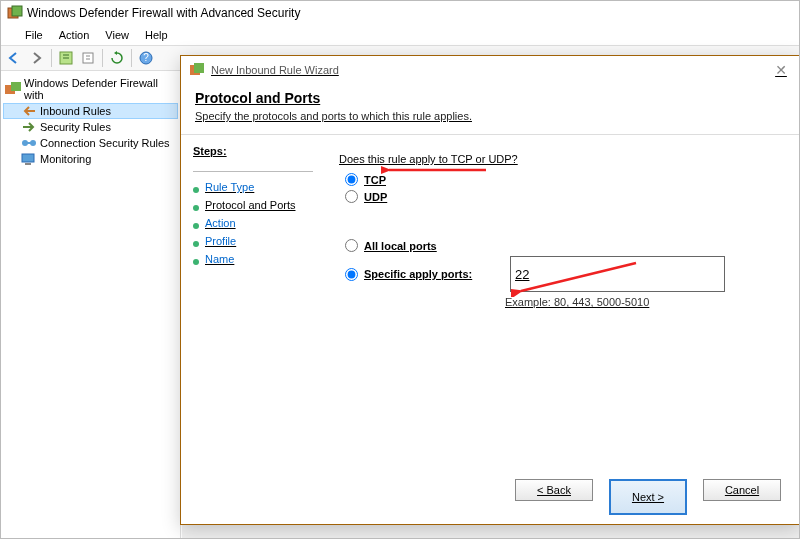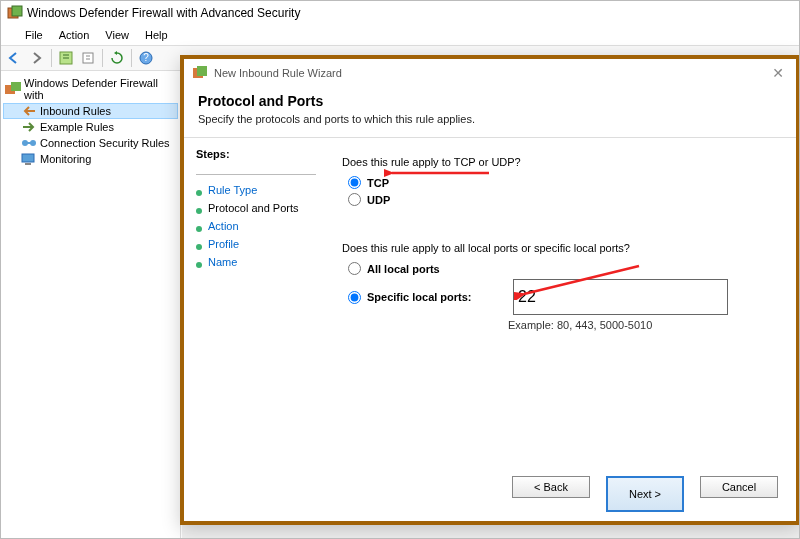--- a/index.html
+++ b/index.html
@@ -26,39 +26,39 @@
   .tree-root { display:flex; align-items:center; padding:2px 2px; }
   .tree-item { display:flex; align-items:center; padding:1px 2px 1px 18px; }
   .tree-item.selected { background:#cce8ff; border:1px solid #99d1ff; padding:0px 1px 0px 17px;}
   .tree .ticon { width:16px; height:14px; margin-right:3px; flex:0 0 auto; display:flex; align-items:center; justify-content:center;}
   .content-right { flex:1; background:#efefef; border-left:1px solid #fff; }
   .content-right .band { height:30px; margin-top:56px; background:linear-gradient(#d6e6f3,#e7f0f8); border-top:1px solid #b8cbdb; border-bottom:1px solid #b8cbdb;}
   
   
   .wizard {
     position:absolute; left:179px; top:54px; width:620px; height:470px;
-    background:#fff; border:4px solid #a16207; box-shadow:0 4px 18px rgba(0,0,0,.2);
+    background:#fff; border:1px solid #a16207; box-shadow:0 4px 18px rgba(0,0,0,.2);text-decoration:underline;
   }
   .wiz-title { height:28px; display:flex; align-items:center; padding:0 8px; color:#555; }
   .wiz-title .x { margin-left:auto; color:#888; font-size:14px; width:20px; text-align:center; }
   .wiz-head { padding:6px 14px 12px 14px; border-bottom:1px solid #ddd; }
   .wiz-head h1 { margin:0 0 4px 0; font-size:14px; font-weight:600; }
   .wiz-head .sub { font-size:11px; color:#222; }
   .wiz-body { display:flex; height:calc(100% - 28px - 48px - 48px); }
   .wiz-steps { width:140px; padding:10px 8px 8px 12px; border-right:none; }
   .wiz-steps .steps-label { font-weight:600; margin-bottom:6px; border-bottom:1px solid #bbb; padding-bottom:14px;}
   .wiz-steps .step { display:flex; align-items:flex-end; padding:3px 0; color:#0066cc; }
   .wiz-steps .step.current { color:#000; }
   .wiz-steps .bullet { width:6px; height:6px; border-radius:50%; background:#3cb371; margin-right:6px; flex:0 0 auto;}
   .wiz-content { flex:1; padding:14px 18px 8px 18px; position:relative; }
   .q { margin-bottom:8px; margin-top:4px; }
   .radio-row { display:flex; align-items:center; margin:4px 0; }
   .radio-row input { margin:0 6px 0 6px; }
   .radio-row label { font-weight:600; }
-  .port-input { width:215px; height:20px; border:1px solid #666; padding:17px 4px; font-size:16px; }
+  .port-input { width:215px; height:20px; border:1px solid #666; padding:17px 4px; font-size:13px; }
   .example { margin-left:166px; color:#333; margin-top:2px; font-size:11px;}
   
   
   .wiz-footer { height:48px; display:flex; align-items:flex-start; justify-content:flex-end; gap:16px; padding:0 18px; border-top:none;}
   .btn { width:78px; height:22px; border:1px solid #888; background:linear-gradient(#fefefe,#e8e8e8); display:flex; align-items:center; justify-content:center; font-size:11px; }
   .btn.primary { border:2px solid #2b7cd3; background:linear-gradient(#eaf3fb,#d3e5f5); width:78px; height:36px;}
   
   
   .arrow { position:absolute; pointer-events:none; }
   .arrow svg { display:block; }
@@ -142,21 +142,21 @@
             </svg>
           </span>
         <span>Inbound Rules</span>
       </div>
       <div class="tree-item">
         <span class="ticon">
             <svg width="16" height="12">
               <path d="M2 6 L12 6 M8 2 L12 6 L8 10" fill="none" stroke="#5a8a3a" stroke-width="2"></path>
             </svg>
           </span>
-        <span>Example Rules</span>
+        <span>Security Rules</span>
       </div>
       <div class="tree-item">
         <span class="ticon">
             <svg width="16" height="12">
               <circle cx="4" cy="6" r="3" fill="#5aa0d8"></circle>
               <circle cx="12" cy="6" r="3" fill="#5aa0d8"></circle>
               <path d="M6 6 L10 6" stroke="#5aa0d8" stroke-width="2"></path>
             </svg>
           </span>
         <span>Connection Security Rules</span>
@@ -220,28 +220,27 @@
         <div class="radio-row">
           <input type="radio" name="proto" checked="" style="">
           <label>TCP</label>
         </div>
         <div class="radio-row">
           <input type="radio" name="proto" style="">
           <label>UDP</label>
         </div>
 
         <div style="height:28px"></div>
-        <div class="q">Does this rule apply to all local ports or specific local ports?</div>
         <div class="radio-row">
           <input type="radio" name="ports" style="">
           <label>All local ports</label>
         </div>
         <div class="radio-row">
           <input type="radio" name="ports" checked="" style="">
-          <label style="width:140px;">Specific local ports:</label>
+          <label style="width:140px;">Specific apply ports:</label>
           <input type="text" class="port-input" value="22" style="">
         </div>
         <div class="example">Example: 80, 443, 5000-5010</div>
 
         <div class="arrow" style="left:60px; top:25px;">
           <svg width="110" height="20">
               <defs>
                 <marker id="a1" markerWidth="10" markerHeight="10" refX="1" refY="3" orient="auto">
                   <path d="M8,0 L0,3 L8,6 Z" fill="#e22"></path>
                 </marker>

